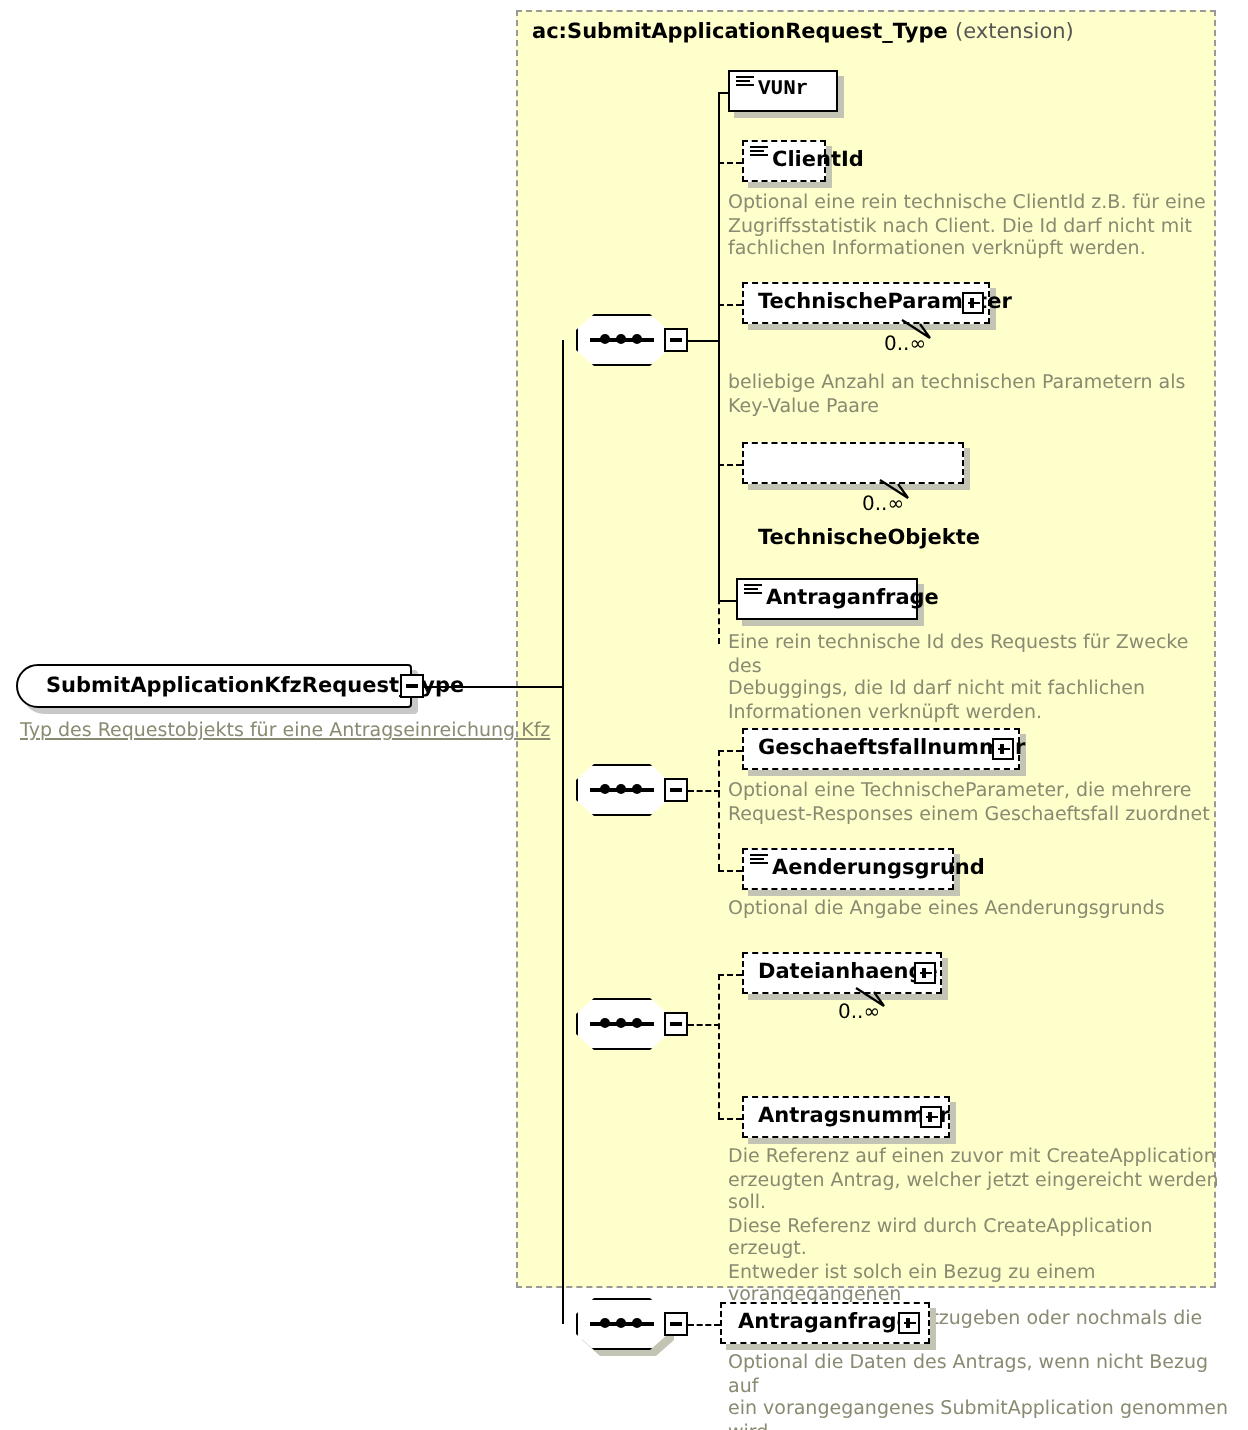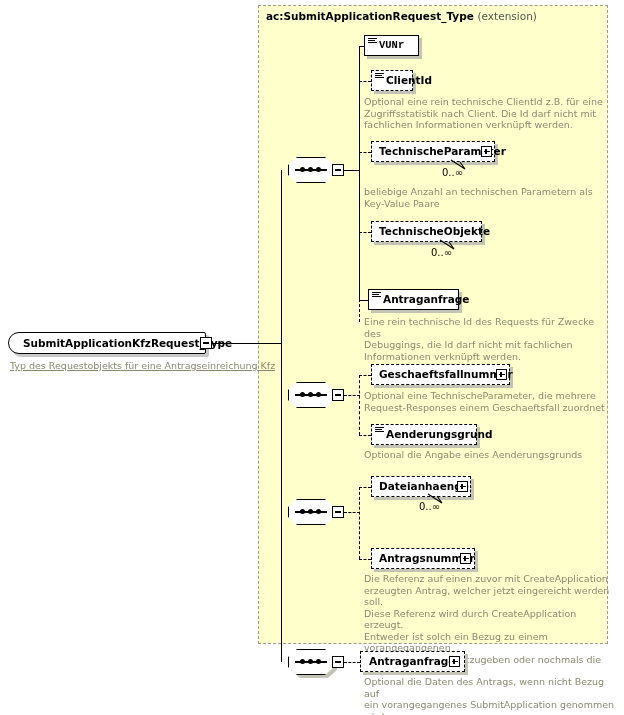--- a/index.html
+++ b/index.html
@@ -229,21 +229,21 @@
   </div>
   <svg class="hook" style="left:451px;top:160px;" width="22" height="14">
     <path d="M0,0 L14,9 L9,2" fill="none" stroke="#000" stroke-width="1.1"></path>
   </svg>
   <div class="card" style="left:442px;top:167px;">0..∞</div>
   <div class="ann" style="left:364px;top:186px;width:240px;">beliebige Anzahl an technischen Parametern als
 Key-Value Paare</div>
 
   <div class="dln h" style="left:359px;top:232px;width:12px;"></div>
   <div class="elem dashed" style="left:371px;top:221px;width:111px;">
-    <span class="elem-label" style="left:7px;">TechnischeObjekte</span>
+    <span class="elem-label" style="left:7px;margin-top:38px;">TechnischeObjekte</span>
   </div>
   <svg class="hook" style="left:440px;top:240px;" width="22" height="14">
     <path d="M0,0 L14,9 L9,2" fill="none" stroke="#000" stroke-width="1.1"></path>
   </svg>
   <div class="card" style="left:431px;top:247px;">0..∞</div>
 
   <div class="ln h" style="left:359px;top:300px;width:12px;"></div>
   <div class="ln v" style="left:359px;top:170px;height:131px;"></div>
   <div class="elem solid" style="left:368px;top:289px;width:91px;">
     <span class="st-icon">

